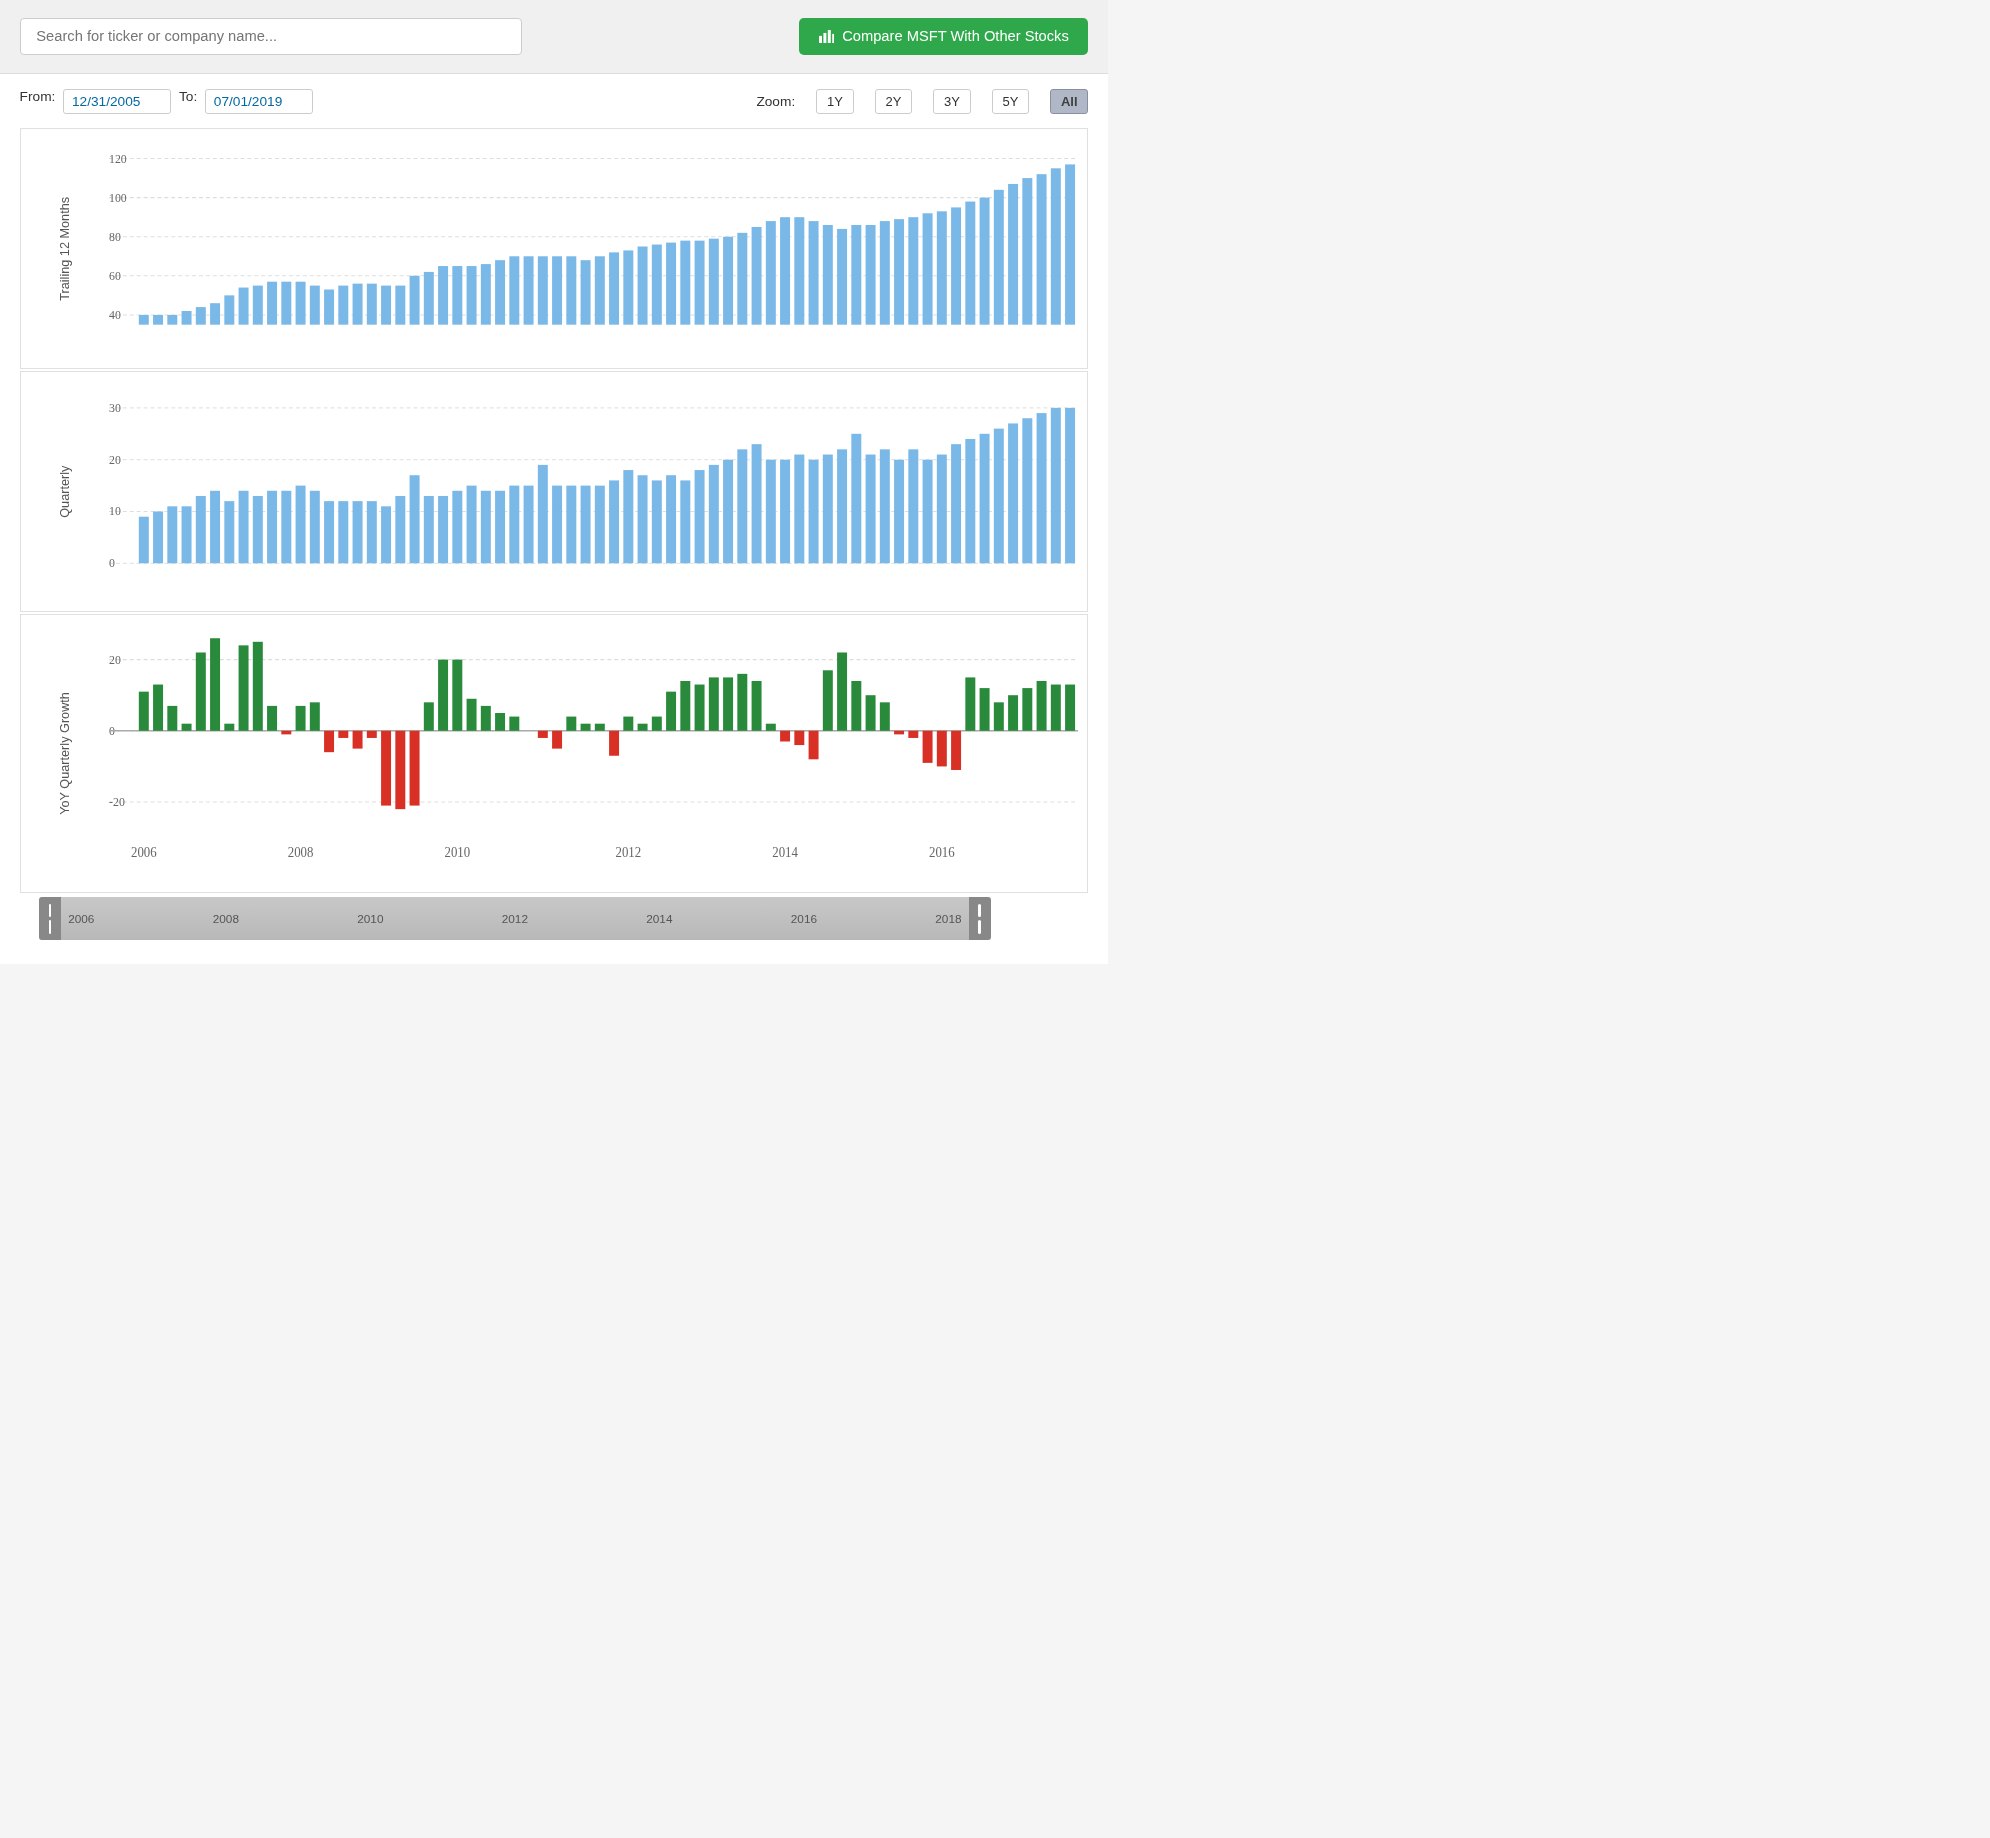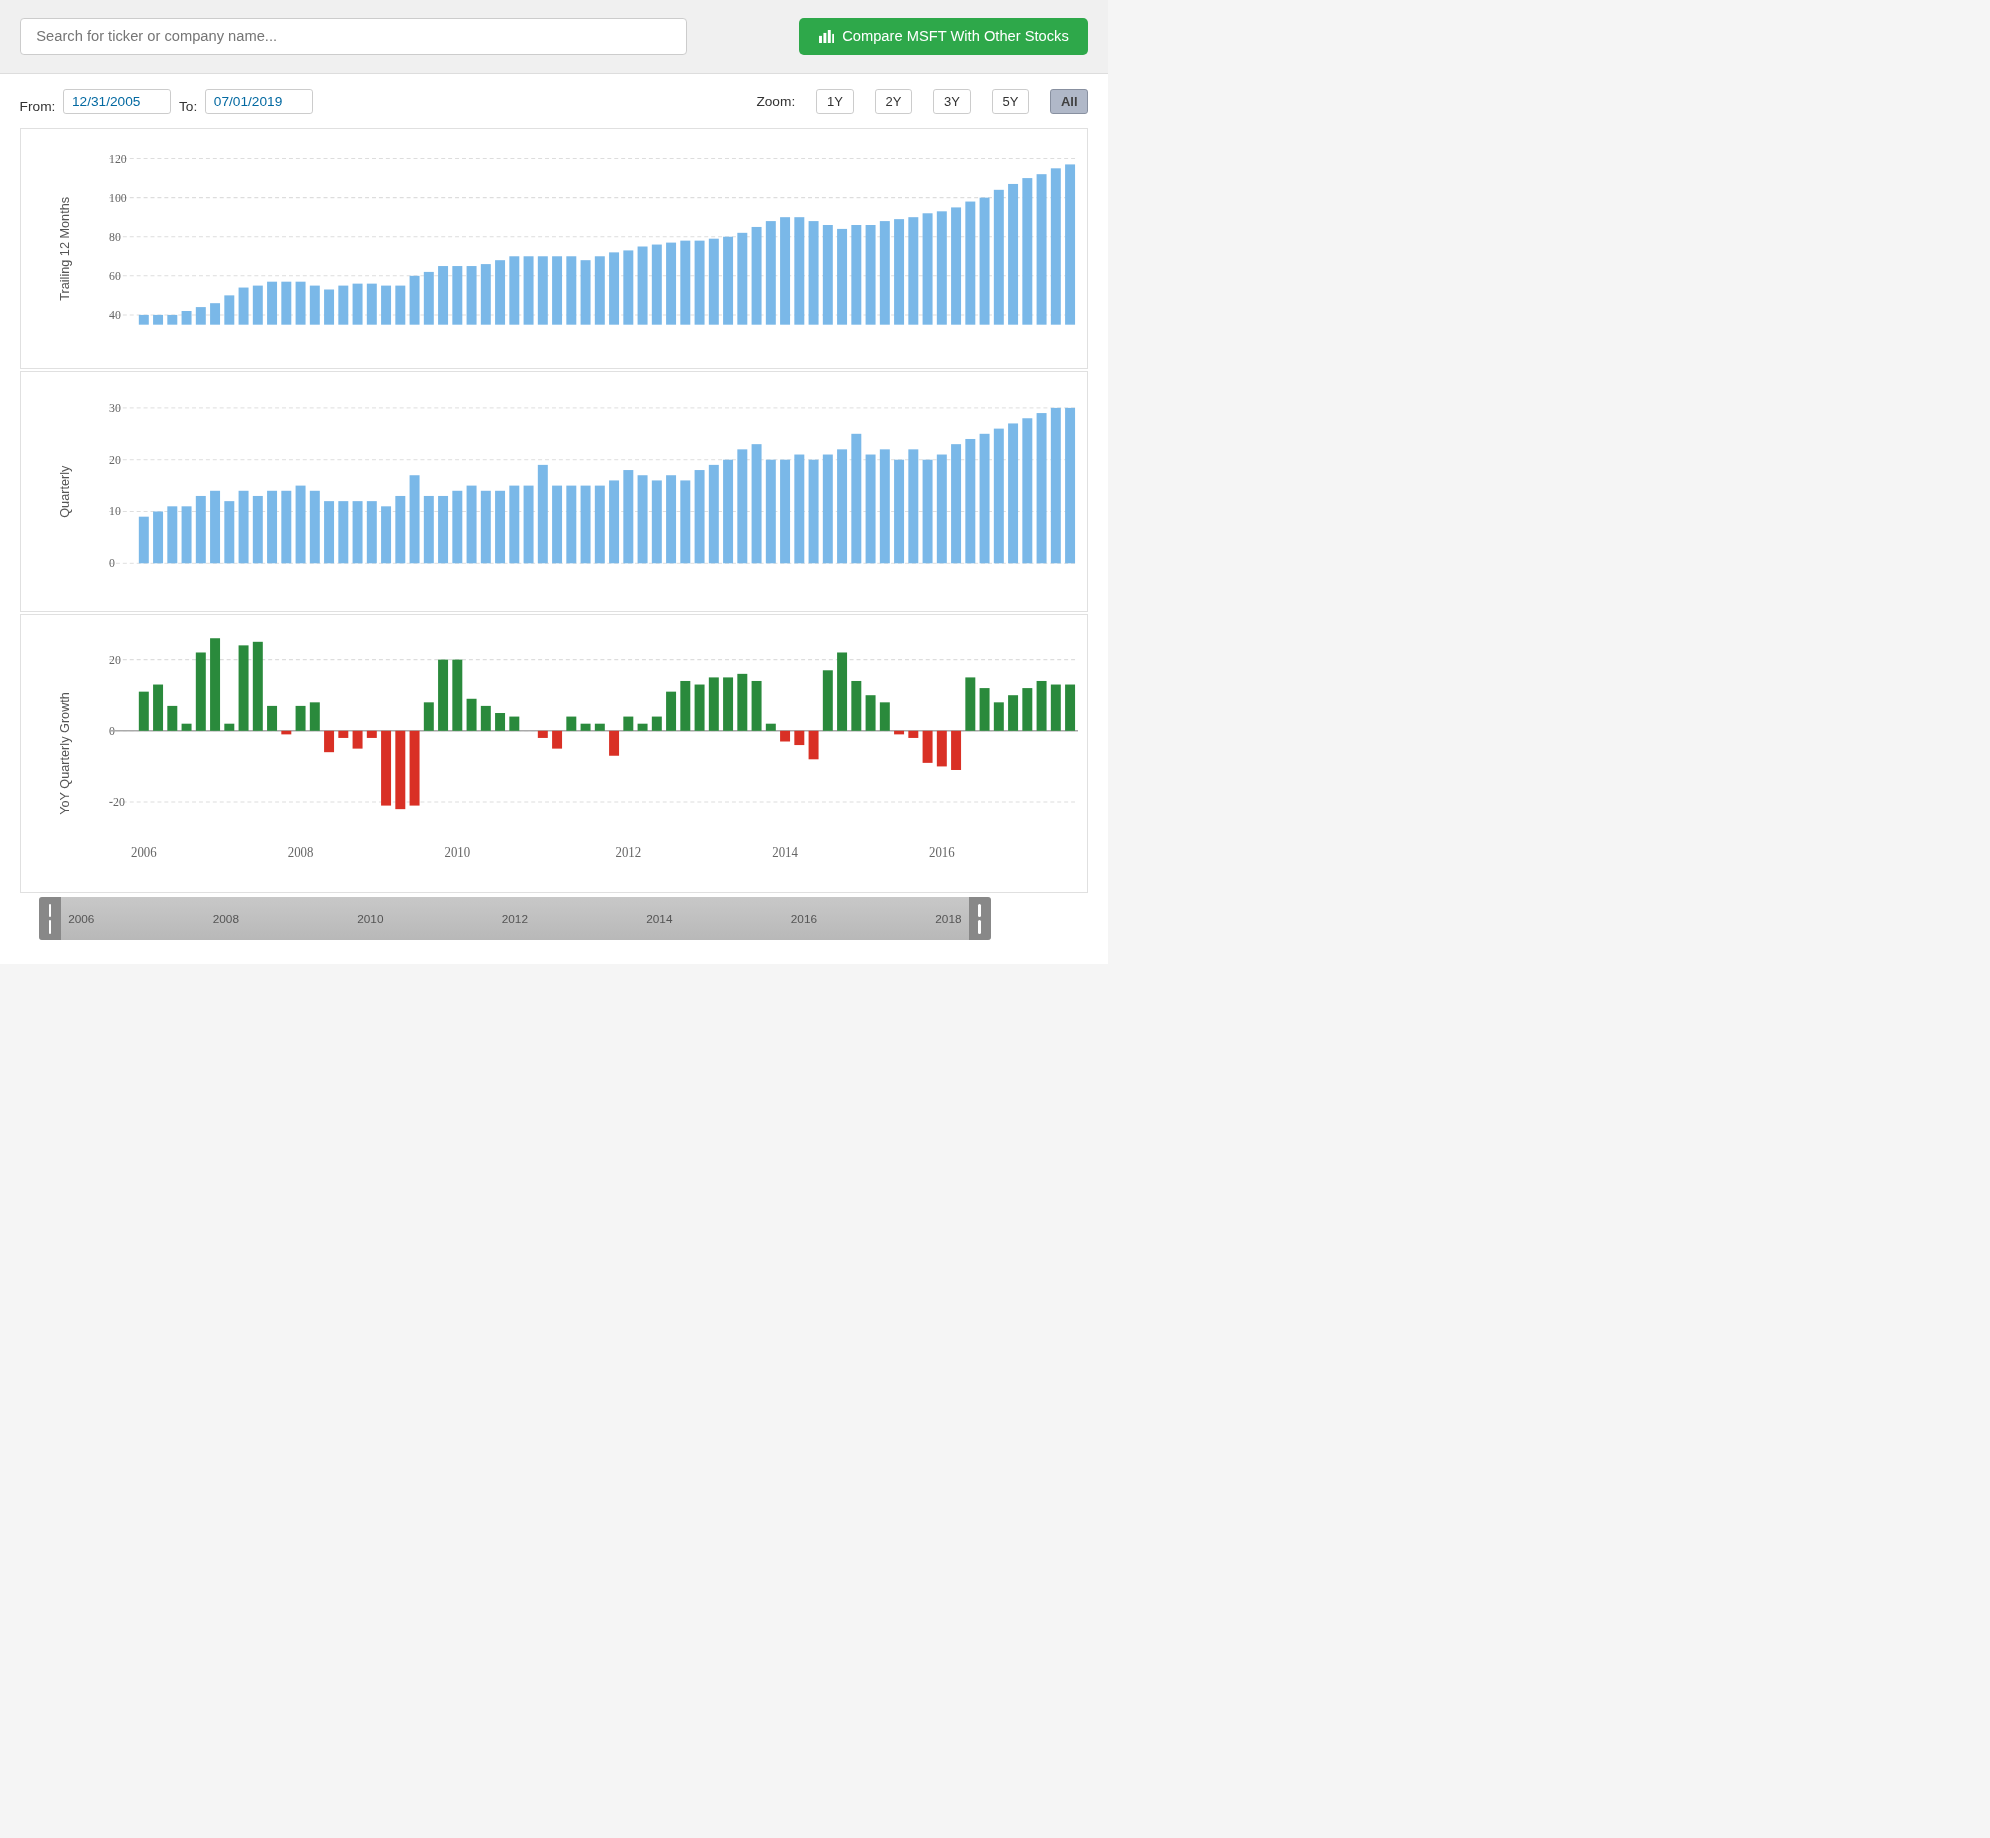--- a/index.html
+++ b/index.html
@@ -12,21 +12,21 @@
     .top-bar {
       background: #f0f0f0;
       padding: 17.6px 19.6px;
       display: flex;
       align-items: center;
       justify-content: space-between;
       border-bottom: 1px solid #ddd;
     }
 
     .search-input {
-      width: 667px;
+      width: 502px;
       padding: 9.8px 15.7px;
       border: 1px solid #ccc;
       border-radius: 3.9px;
       font-size: 14.7px;
       color: #999;
       background: #fff;
       outline: none;
     }
 
     .compare-btn {
@@ -50,21 +50,21 @@
 
     .controls-row {
       display: flex;
       align-items: center;
       justify-content: space-between;
       margin-bottom: 13.7px;
     }
 
     .date-controls {
       display: flex;
-      align-items: flex-end;
+      align-items: flex-start;
       gap: 7.8px;
       font-size: 13.7px;
       color: #333;
     }
 
     .date-input {
       border: 1px solid #ccc;
       border-radius: 2.9px;
       padding: 3.9px 7.8px;
       font-size: 13.7px;

